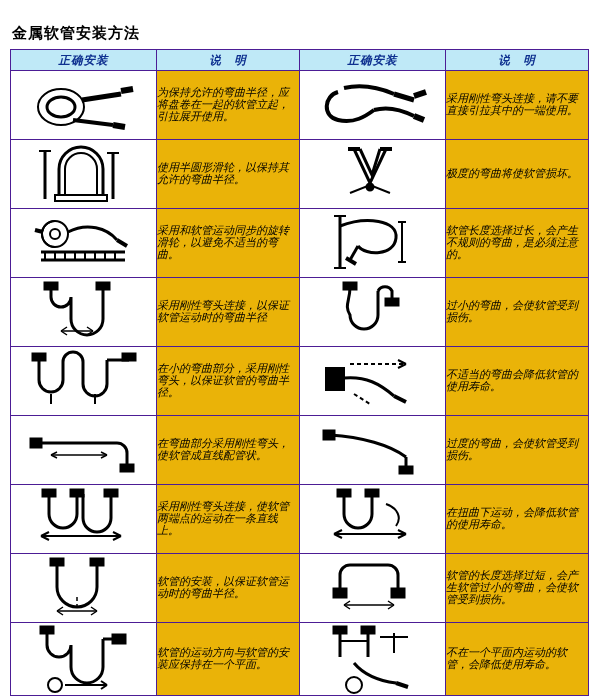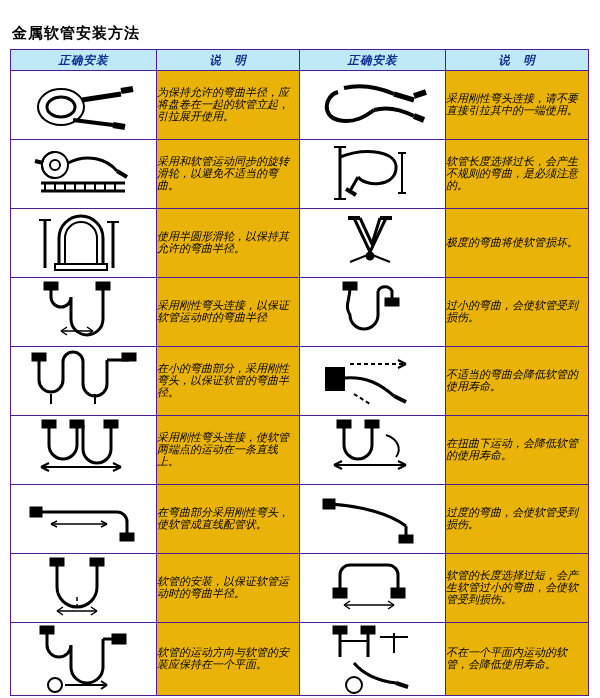--- a/index.html
+++ b/index.html
@@ -119,20 +119,53 @@
                 <path d="M30 12 C48 8 66 12 80 18"></path>
                 <path d="M80 18 L100 24" stroke-width="5"></path>
                 <path d="M60 34 C74 30 88 34 100 40" stroke-width="4"></path>
                 <path d="M100 40 L110 44" stroke-width="6"></path>
                 <path d="M100 20 L112 16" stroke-width="6"></path>
               </g>
             </svg>
           </span>
         </td>
         <td class="txtcell">采用刚性弯头连接，请不要直接引拉其中的一端使用。</td>
+      </tr>
+
+      <tr>
+        <td class="imgcell">
+          <span class="fig">
+            <svg width="118" height="62" viewBox="0 0 118 62">
+              <g fill="none" stroke="#000" stroke-width="2">
+                <path d="M20 8 L20 56" stroke-width="3"></path>
+                <path d="M14 8 L26 8"></path>
+                <path d="M34 56 L34 26 A22 22 0 0 1 78 26 L78 56" stroke-width="3"></path>
+                <path d="M40 56 L40 26 A16 16 0 0 1 72 26 L72 56" stroke-width="2"></path>
+                <rect x="30" y="52" width="52" height="6" fill="#fff"></rect>
+                <path d="M88 10 L88 56" stroke-width="3"></path>
+                <path d="M82 10 L94 10"></path>
+              </g>
+            </svg>
+          </span>
+        </td>
+        <td class="txtcell">使用半圆形滑轮，以保持其允许的弯曲半径。</td>
+        <td class="imgcell">
+          <span class="fig">
+            <svg width="118" height="62" viewBox="0 0 118 62">
+              <g fill="none" stroke="#000" stroke-width="3">
+                <path d="M40 6 L56 40 L72 6"></path>
+                <path d="M46 6 L58 32 L66 6"></path>
+                <path d="M34 6 L46 6 M66 6 L78 6" stroke-width="4"></path>
+                <path d="M36 50 L56 42 L76 50" stroke-width="2"></path>
+                <circle cx="56" cy="44" r="3" fill="#000"></circle>
+              </g>
+            </svg>
+          </span>
+        </td>
+        <td class="txtcell">极度的弯曲将使软管损坏。</td>
       </tr>
 
       <tr>
         <td class="imgcell">
           <span class="fig">
             <svg width="126" height="62" viewBox="0 0 126 62">
               <g fill="none" stroke="#000" stroke-width="2">
                 <circle cx="34" cy="22" r="13"></circle>
                 <circle cx="34" cy="22" r="5"></circle>
                 <path d="M34 9 A13 13 0 0 0 34 35"></path>
@@ -161,53 +194,20 @@
               </g>
             </svg>
           </span>
         </td>
         <td class="txtcell">软管长度选择过长，会产生不规则的弯曲，是必须注意的。</td>
       </tr>
 
       <tr>
         <td class="imgcell">
           <span class="fig">
-            <svg width="118" height="62" viewBox="0 0 118 62">
-              <g fill="none" stroke="#000" stroke-width="2">
-                <path d="M20 8 L20 56" stroke-width="3"></path>
-                <path d="M14 8 L26 8"></path>
-                <path d="M34 56 L34 26 A22 22 0 0 1 78 26 L78 56" stroke-width="3"></path>
-                <path d="M40 56 L40 26 A16 16 0 0 1 72 26 L72 56" stroke-width="2"></path>
-                <rect x="30" y="52" width="52" height="6" fill="#fff"></rect>
-                <path d="M88 10 L88 56" stroke-width="3"></path>
-                <path d="M82 10 L94 10"></path>
-              </g>
-            </svg>
-          </span>
-        </td>
-        <td class="txtcell">使用半圆形滑轮，以保持其允许的弯曲半径。</td>
-        <td class="imgcell">
-          <span class="fig">
-            <svg width="118" height="62" viewBox="0 0 118 62">
-              <g fill="none" stroke="#000" stroke-width="3">
-                <path d="M40 6 L56 40 L72 6"></path>
-                <path d="M46 6 L58 32 L66 6"></path>
-                <path d="M34 6 L46 6 M66 6 L78 6" stroke-width="4"></path>
-                <path d="M36 50 L56 42 L76 50" stroke-width="2"></path>
-                <circle cx="56" cy="44" r="3" fill="#000"></circle>
-              </g>
-            </svg>
-          </span>
-        </td>
-        <td class="txtcell">极度的弯曲将使软管损坏。</td>
-      </tr>
-
-      <tr>
-        <td class="imgcell">
-          <span class="fig">
             <svg width="126" height="62" viewBox="0 0 126 62">
               <g fill="none" stroke="#000" stroke-width="3">
                 <path d="M30 6 L30 16 A10 10 0 0 0 50 16 L50 38 A16 16 0 0 0 82 38 L82 8"></path>
                 <rect x="24" y="2" width="12" height="6" fill="#000"></rect>
                 <rect x="76" y="2" width="12" height="6" fill="#000"></rect>
                 <path d="M40 50 L72 50" stroke-width="1.5"></path>
                 <path d="M40 50 L46 46 M40 50 L46 54 M72 50 L66 46 M72 50 L66 54" stroke-width="1.5"></path>
               </g>
             </svg>
           </span>
@@ -258,20 +258,51 @@
               </g>
             </svg>
           </span>
         </td>
         <td class="txtcell">不适当的弯曲会降低软管的使用寿命。</td>
       </tr>
 
       <tr>
         <td class="imgcell">
           <span class="fig">
+            <svg width="126" height="58" viewBox="0 0 126 58">
+              <g fill="none" stroke="#000" stroke-width="3">
+                <path d="M16 22 L96 22"></path>
+                <path d="M96 22 A10 10 0 0 1 106 32 L106 46"></path>
+                <rect x="10" y="18" width="10" height="8" fill="#000"></rect>
+                <rect x="100" y="44" width="12" height="6" fill="#000"></rect>
+                <path d="M30 34 L86 34" stroke-width="1.5"></path>
+                <path d="M30 34 L36 31 M30 34 L36 37 M86 34 L80 31 M86 34 L80 37" stroke-width="1.5"></path>
+              </g>
+            </svg>
+          </span>
+        </td>
+        <td class="txtcell">在弯曲部分采用刚性弯头，使软管成直线配管状。</td>
+        <td class="imgcell">
+          <span class="fig">
+            <svg width="126" height="58" viewBox="0 0 126 58">
+              <g fill="none" stroke="#000" stroke-width="3">
+                <path d="M20 14 C52 16 80 24 96 36"></path>
+                <path d="M96 36 L96 48"></path>
+                <rect x="14" y="10" width="10" height="8" fill="#000"></rect>
+                <rect x="90" y="46" width="12" height="6" fill="#000"></rect>
+              </g>
+            </svg>
+          </span>
+        </td>
+        <td class="txtcell">过度的弯曲，会使软管受到损伤。</td>
+      </tr>
+
+      <tr>
+        <td class="imgcell">
+          <span class="fig">
             <svg width="126" height="62" viewBox="0 0 126 62">
               <g fill="none" stroke="#000" stroke-width="3">
                 <path d="M28 6 L28 26 A14 14 0 0 0 56 26 L56 6"></path>
                 <path d="M62 6 L62 30 A14 14 0 0 0 90 30 L90 6"></path>
                 <rect x="22" y="2" width="12" height="6" fill="#000"></rect>
                 <rect x="50" y="2" width="12" height="6" fill="#000"></rect>
                 <rect x="84" y="2" width="12" height="6" fill="#000"></rect>
                 <path d="M20 48 L100 48" stroke-width="2"></path>
                 <path d="M20 48 L28 44 M20 48 L28 52 M100 48 L92 44 M100 48 L92 52" stroke-width="2"></path>
               </g>
@@ -287,51 +318,20 @@
                 <rect x="28" y="2" width="12" height="6" fill="#000"></rect>
                 <rect x="56" y="2" width="12" height="6" fill="#000"></rect>
                 <path d="M24 46 L96 46" stroke-width="2"></path>
                 <path d="M24 46 L32 42 M24 46 L32 50 M96 46 L88 42 M96 46 L88 50" stroke-width="2"></path>
                 <path d="M76 16 C88 20 92 30 86 38" stroke-width="2"></path>
               </g>
             </svg>
           </span>
         </td>
         <td class="txtcell">在扭曲下运动，会降低软管的使用寿命。</td>
-      </tr>
-
-      <tr>
-        <td class="imgcell">
-          <span class="fig">
-            <svg width="126" height="58" viewBox="0 0 126 58">
-              <g fill="none" stroke="#000" stroke-width="3">
-                <path d="M16 22 L96 22"></path>
-                <path d="M96 22 A10 10 0 0 1 106 32 L106 46"></path>
-                <rect x="10" y="18" width="10" height="8" fill="#000"></rect>
-                <rect x="100" y="44" width="12" height="6" fill="#000"></rect>
-                <path d="M30 34 L86 34" stroke-width="1.5"></path>
-                <path d="M30 34 L36 31 M30 34 L36 37 M86 34 L80 31 M86 34 L80 37" stroke-width="1.5"></path>
-              </g>
-            </svg>
-          </span>
-        </td>
-        <td class="txtcell">在弯曲部分采用刚性弯头，使软管成直线配管状。</td>
-        <td class="imgcell">
-          <span class="fig">
-            <svg width="126" height="58" viewBox="0 0 126 58">
-              <g fill="none" stroke="#000" stroke-width="3">
-                <path d="M20 14 C52 16 80 24 96 36"></path>
-                <path d="M96 36 L96 48"></path>
-                <rect x="14" y="10" width="10" height="8" fill="#000"></rect>
-                <rect x="90" y="46" width="12" height="6" fill="#000"></rect>
-              </g>
-            </svg>
-          </span>
-        </td>
-        <td class="txtcell">过度的弯曲，会使软管受到损伤。</td>
       </tr>
 
       <tr>
         <td class="imgcell">
           <span class="fig">
             <svg width="126" height="62" viewBox="0 0 126 62">
               <g fill="none" stroke="#000" stroke-width="3">
                 <path d="M36 6 L36 30 A20 20 0 0 0 76 30 L76 6"></path>
                 <rect x="30" y="2" width="12" height="6" fill="#000"></rect>
                 <rect x="70" y="2" width="12" height="6" fill="#000"></rect>

